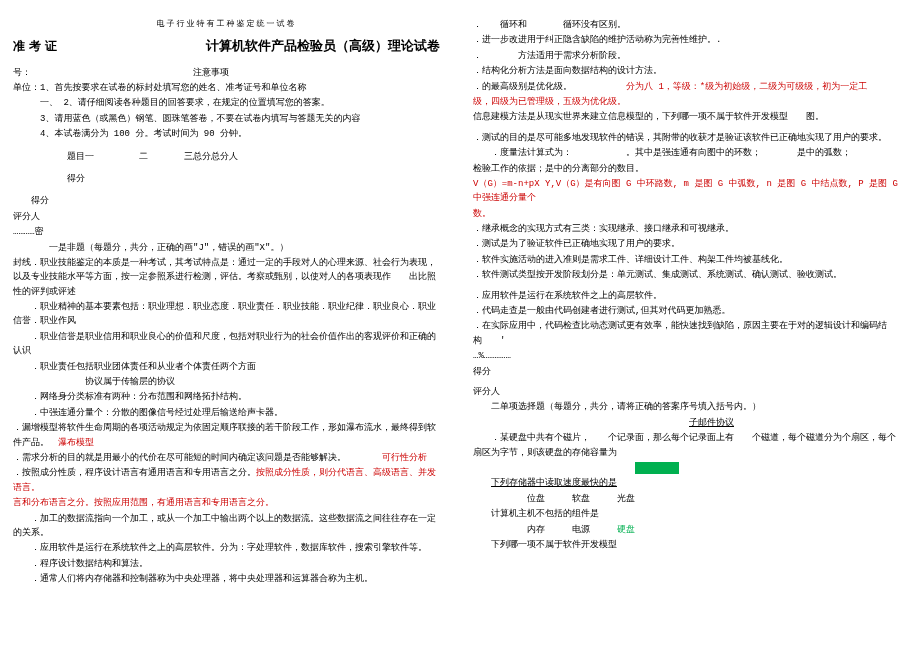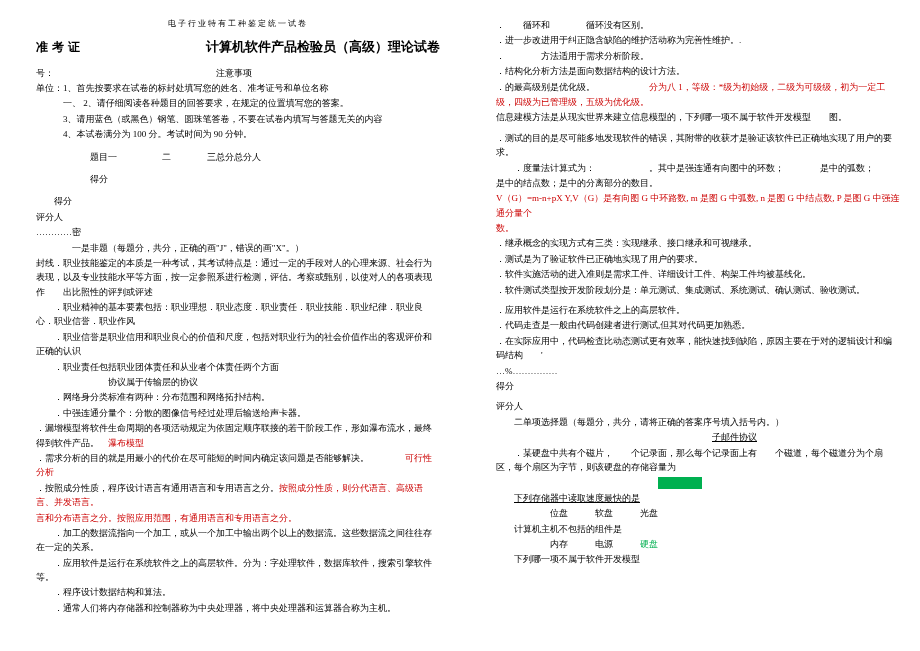--- a/index.html
+++ b/index.html
@@ -9,21 +9,22 @@
     background: #fff;
     font-family: "SimSun", serif;
     font-size: 9px;
     line-height: 1.8;
     color: #000;
     display: flex;
     overflow: hidden;
   }
   .col {
     width: 460px;
-    padding: 18px 20px 0 36px;
+    padding: 18px 20px 0 13px;
+    font-family: Liberation Mono, monospace;
   }
   .header-line { font-size: 8px; text-align: center; margin-bottom: 6px; letter-spacing: 2px;}
   .title-row { display: flex; justify-content: space-between; align-items:baseline; margin-bottom:8px;}
   .zkz { font-size: 12px; font-weight: bold; letter-spacing:4px; }
   .main-title { font-size: 13px; font-weight: bold; }
   .indent { text-indent: 2em; }
   .red { color: #c00; }
   .green-box { display:inline-block; width:44px; height:12px; background:#00b050; vertical-align:middle;}
   .green-text { color:#00b050; }
   .underline { text-decoration: underline; }
@@ -76,21 +77,21 @@
 <div class="col tight">
   <p>．　　循环和　　　　循环没有区别。</p>
   <p>．进一步改进用于纠正隐含缺陷的维护活动称为完善性维护。.</p>
   <p>．　　　　方法适用于需求分析阶段。</p>
   <p>．结构化分析方法是面向数据结构的设计方法。</p>
   <p><span>．的最高级别是优化级。</span><span style="display:inline-block;width:6em"></span><span class="red">分为八 1，等级：*级为初始级，二级为可级级，初为一定工</span></p>
   <p class="red">级，四级为已管理级，五级为优化级。</p>
   <p>信息建模方法是从现实世界来建立信息模型的，下列哪一项不属于软件开发模型　　图。</p>
   <p class="gap">．测试的目的是尽可能多地发现软件的错误，其附带的收获才是验证该软件已正确地实现了用户的要求。</p>
   <p class="indent">．度量法计算式为：　　　　　　。其中是强连通有向图中的环数；　　　　是中的弧数；</p>
-  <p>是中的结点数；是中的分离部分的数目。</p>
+  <p>检验工作的依据；是中的分离部分的数目。</p>
   <p class="red">V（G）=m-n+pX Y,V（G）是有向图 G 中环路数, m 是图 G 中弧数, n 是图 G 中结点数, P 是图 G 中强连通分量个</p>
   <p class="red">数。</p>
   <p>．继承概念的实现方式有三类：实现继承、接口继承和可视继承。</p>
   <p>．测试是为了验证软件已正确地实现了用户的要求。</p>
   <p>．软件实施活动的进入准则是需求工件、详细设计工件、构架工件均被基线化。</p>
   <p>．软件测试类型按开发阶段划分是：单元测试、集成测试、系统测试、确认测试、验收测试。</p>
   <p class="gap">．应用软件是运行在系统软件之上的高层软件。</p>
   <p>．代码走查是一般由代码创建者进行测试,但其对代码更加熟悉。</p>
   <p>．在实际应用中，代码检查比动态测试更有效率，能快速找到缺陷，原因主要在于对的逻辑设计和编码结构　　'</p>
   <p>…%……………</p>

